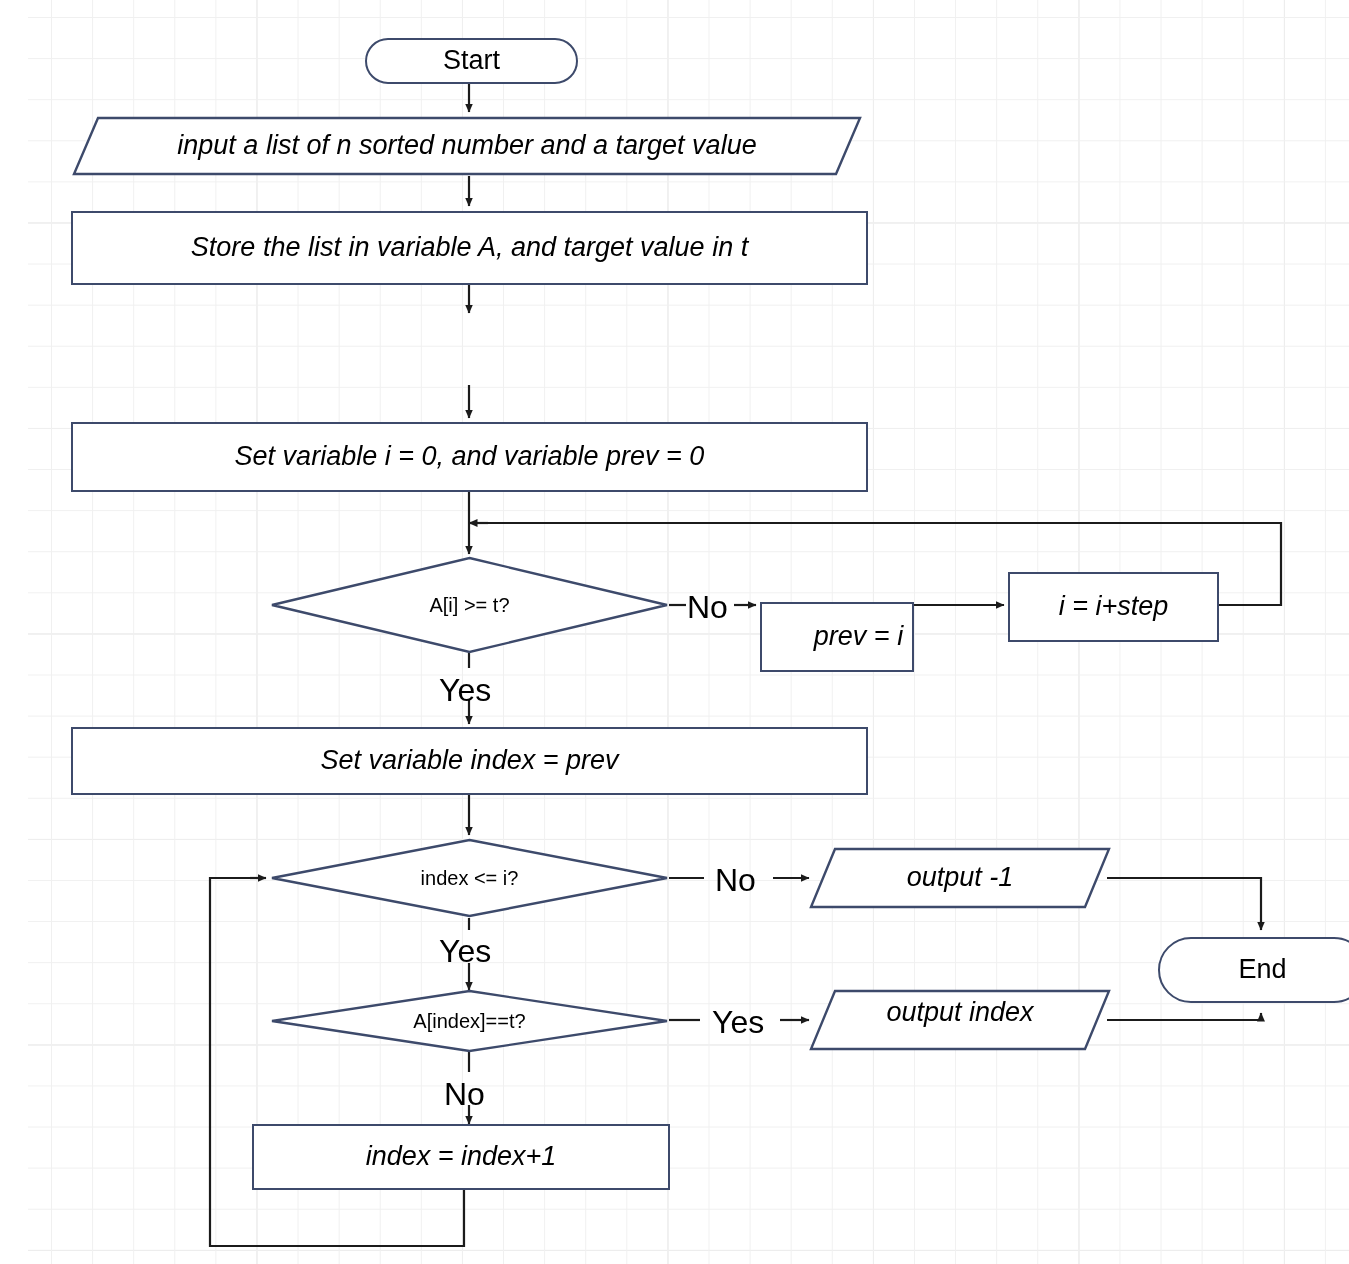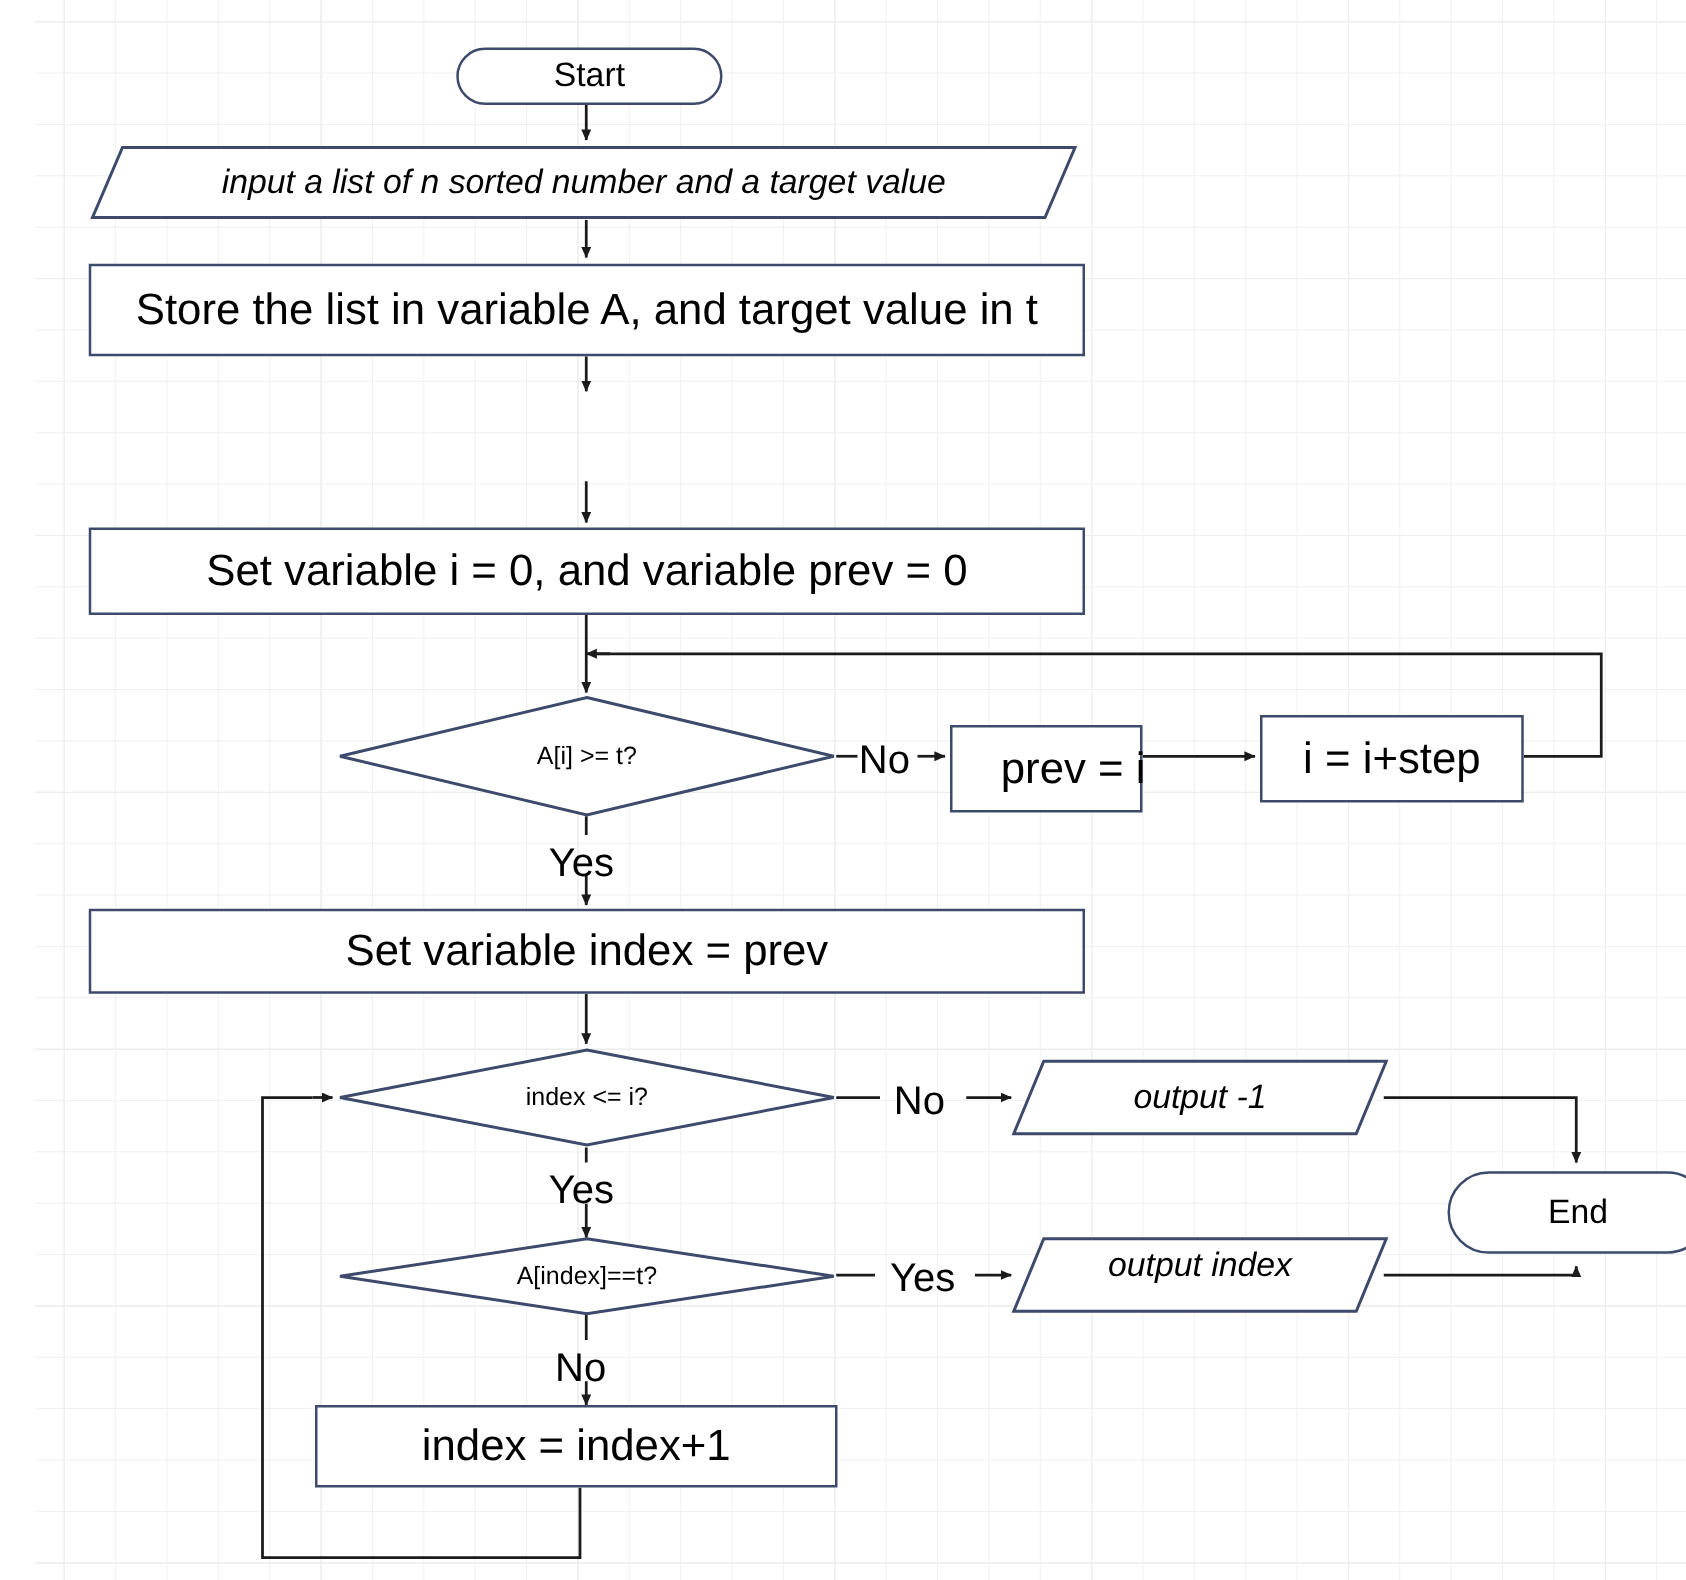--- a/index.html
+++ b/index.html
@@ -55,21 +55,22 @@
   }
   
   .terminator {
     border: 2px solid #3d4a6b;
     border-radius: 999px;
     font-size: 27px;
   }
   
   .process {
     border: 2px solid #3d4a6b;
-    font-size: 35px;
+    font-size: 27px;
+    font-style: italic;
   }
   
   .io {
     border: none;
     background: transparent;
     font-size: 27px;
     font-style: italic;
   }
   .io .shape {
     position: absolute;
@@ -180,21 +181,21 @@
     <span class="lbl">Set variable i = 0, and variable prev = 0</span>
   </div>
 
   <div class="node decision" style="left:242px; top:556px; width:399px; height:98px;">
     <svg class="shape" width="399" height="98" viewBox="0 0 399 98">
       <polygon points="199.5,2 397,49 199.5,96 2,49" fill="#ffffff" stroke="#3d4a6b" stroke-width="2.4"></polygon>
     </svg>
     <span class="lbl">A[i] &gt;= t?</span>
   </div>
 
-  <div class="node process" style="left:732px; top:580px; width:154px; height:70px;padding-left:43px;">
+  <div class="node process" style="left:732px; top:602px; width:154px; height:70px;padding-left:43px;">
     <span class="lbl">prev = i</span>
   </div>
 
   <div class="node process" style="left:980px; top:572px; width:211px; height:70px;">
     <span class="lbl">i = i+step</span>
   </div>
 
   <div class="node process" style="left:43px; top:727px; width:797px; height:68px;">
     <span class="lbl">Set variable index = prev</span>
   </div>

